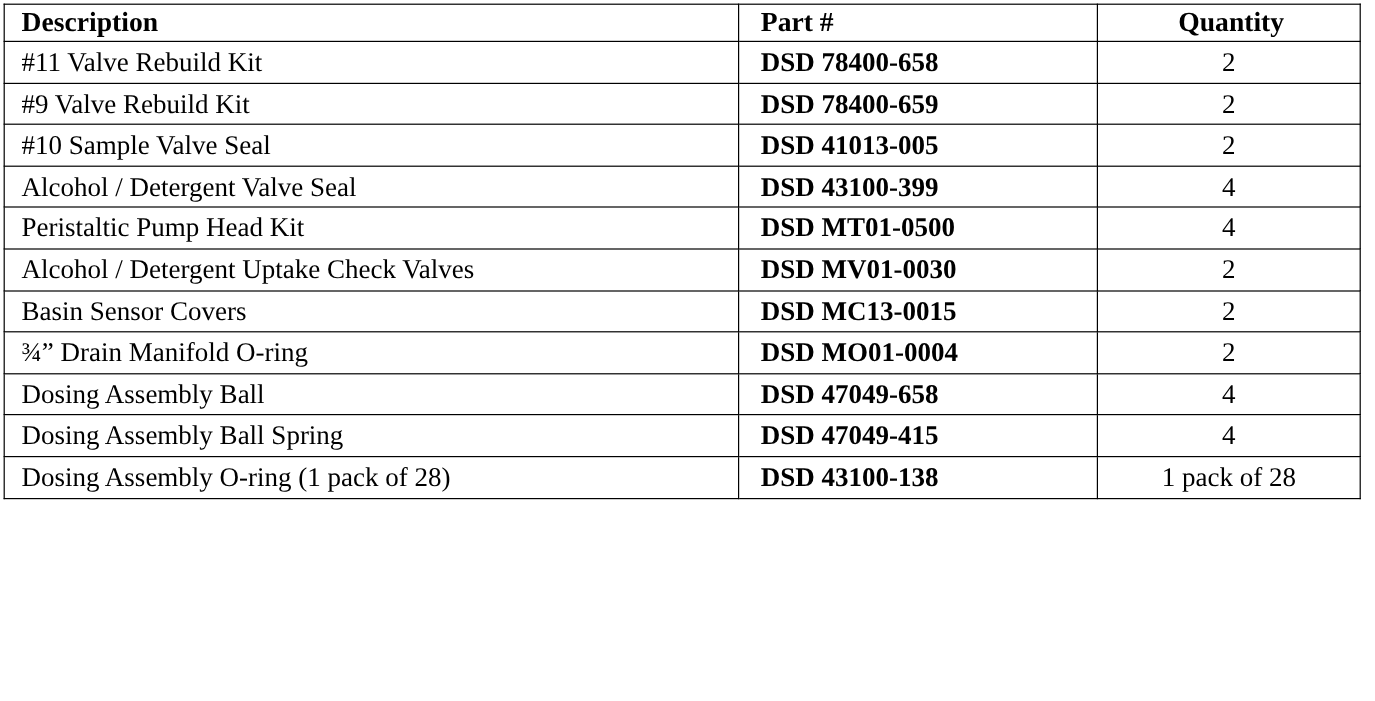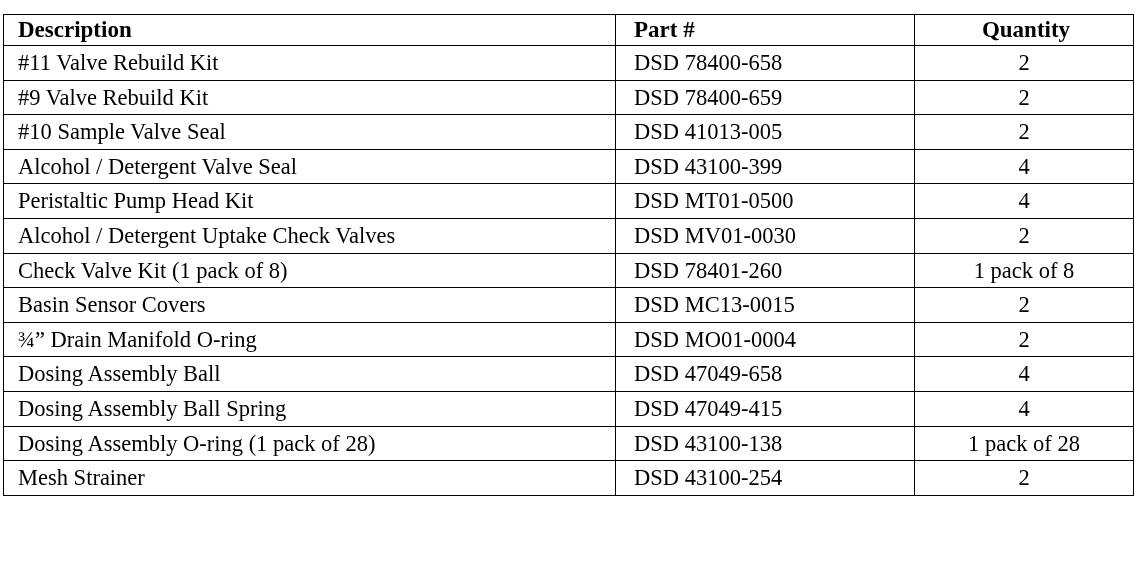--- a/index.html
+++ b/index.html
@@ -10,21 +10,21 @@
   body {
     width: 1146px;
     height: 584px;
     font-family: "Liberation Serif", "DejaVu Serif", serif;
     color: #000000;
     overflow: hidden;
   }
   #parts-table-wrap {
     position: absolute;
     left: 3px;
-    top: 14px;
+    top: 3px;
     width: 1130px;
   }
   table#parts-table {
     border-collapse: collapse;
     table-layout: fixed;
     width: 1130px;
   }
   table#parts-table col.c-desc { width: 612px; }
   table#parts-table col.c-part { width: 299px; }
   table#parts-table col.c-qty  { width: 219px; }
@@ -47,21 +47,21 @@
   table#parts-table thead th.h-part { text-align: left; padding-left: 18px; }
   table#parts-table thead th.h-qty  { text-align: center; padding-left: 4px; }
 
   table#parts-table tbody td {
     height: 33.6px;
     font-size: 22.5px;
     line-height: 33.6px;
     font-weight: normal;
   }
   table#parts-table tbody td.d-desc { text-align: left;  padding-left: 14px; }
-  table#parts-table tbody td.d-part { text-align: left;  padding-left: 18px; }
+  table#parts-table tbody td.d-part { text-align: left;  padding-left: 18px; font-weight: bold; }
   table#parts-table tbody td.d-qty  { text-align: center; padding-left: 0; }
 </style>
 </head>
 <body>
 
 <div id="parts-table-wrap">
   <table id="parts-table">
     <colgroup>
       <col class="c-desc">
       <col class="c-part">
@@ -99,25 +99,20 @@
           <td class="d-desc">Peristaltic Pump Head Kit</td>
           <td class="d-part">DSD MT01-0500</td>
           <td class="d-qty">4</td>
         </tr>
         <tr>
           <td class="d-desc">Alcohol / Detergent Uptake Check Valves</td>
           <td class="d-part">DSD MV01-0030</td>
           <td class="d-qty">2</td>
         </tr>
         <tr>
-          <td class="d-desc">Check Valve Kit (1 pack of 8)</td>
-          <td class="d-part">DSD 78401-260</td>
-          <td class="d-qty">1 pack of 8</td>
-        </tr>
-        <tr>
           <td class="d-desc">Basin Sensor Covers</td>
           <td class="d-part">DSD MC13-0015</td>
           <td class="d-qty">2</td>
         </tr>
         <tr>
           <td class="d-desc">¾” Drain Manifold O-ring</td>
           <td class="d-part">DSD MO01-0004</td>
           <td class="d-qty">2</td>
         </tr>
         <tr>
@@ -128,20 +123,15 @@
         <tr>
           <td class="d-desc">Dosing Assembly Ball Spring</td>
           <td class="d-part">DSD 47049-415</td>
           <td class="d-qty">4</td>
         </tr>
         <tr>
           <td class="d-desc">Dosing Assembly O-ring (1 pack of 28)</td>
           <td class="d-part">DSD 43100-138</td>
           <td class="d-qty">1 pack of 28</td>
         </tr>
-        <tr>
-          <td class="d-desc">Mesh Strainer</td>
-          <td class="d-part">DSD 43100-254</td>
-          <td class="d-qty">2</td>
-        </tr>
       </tbody>
   </table>
 </div>
 
 </body></html>

